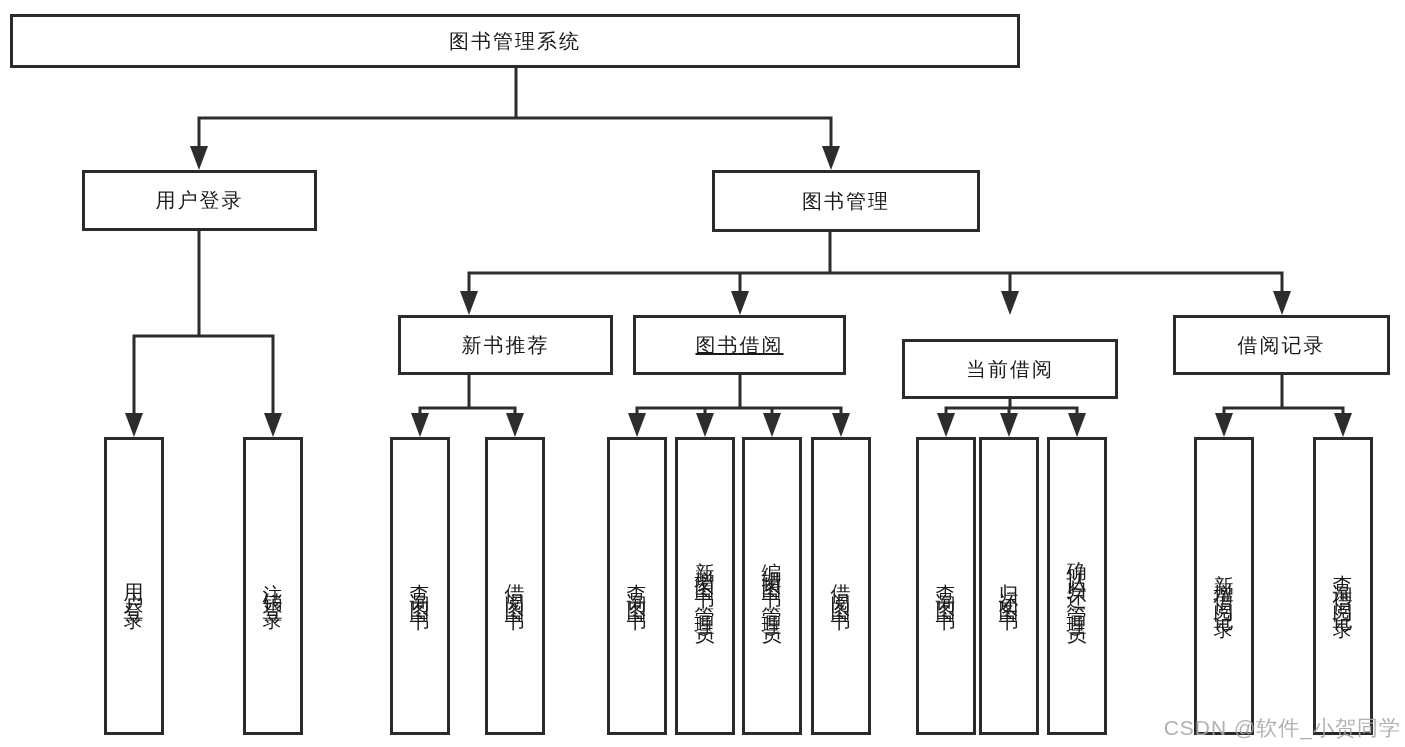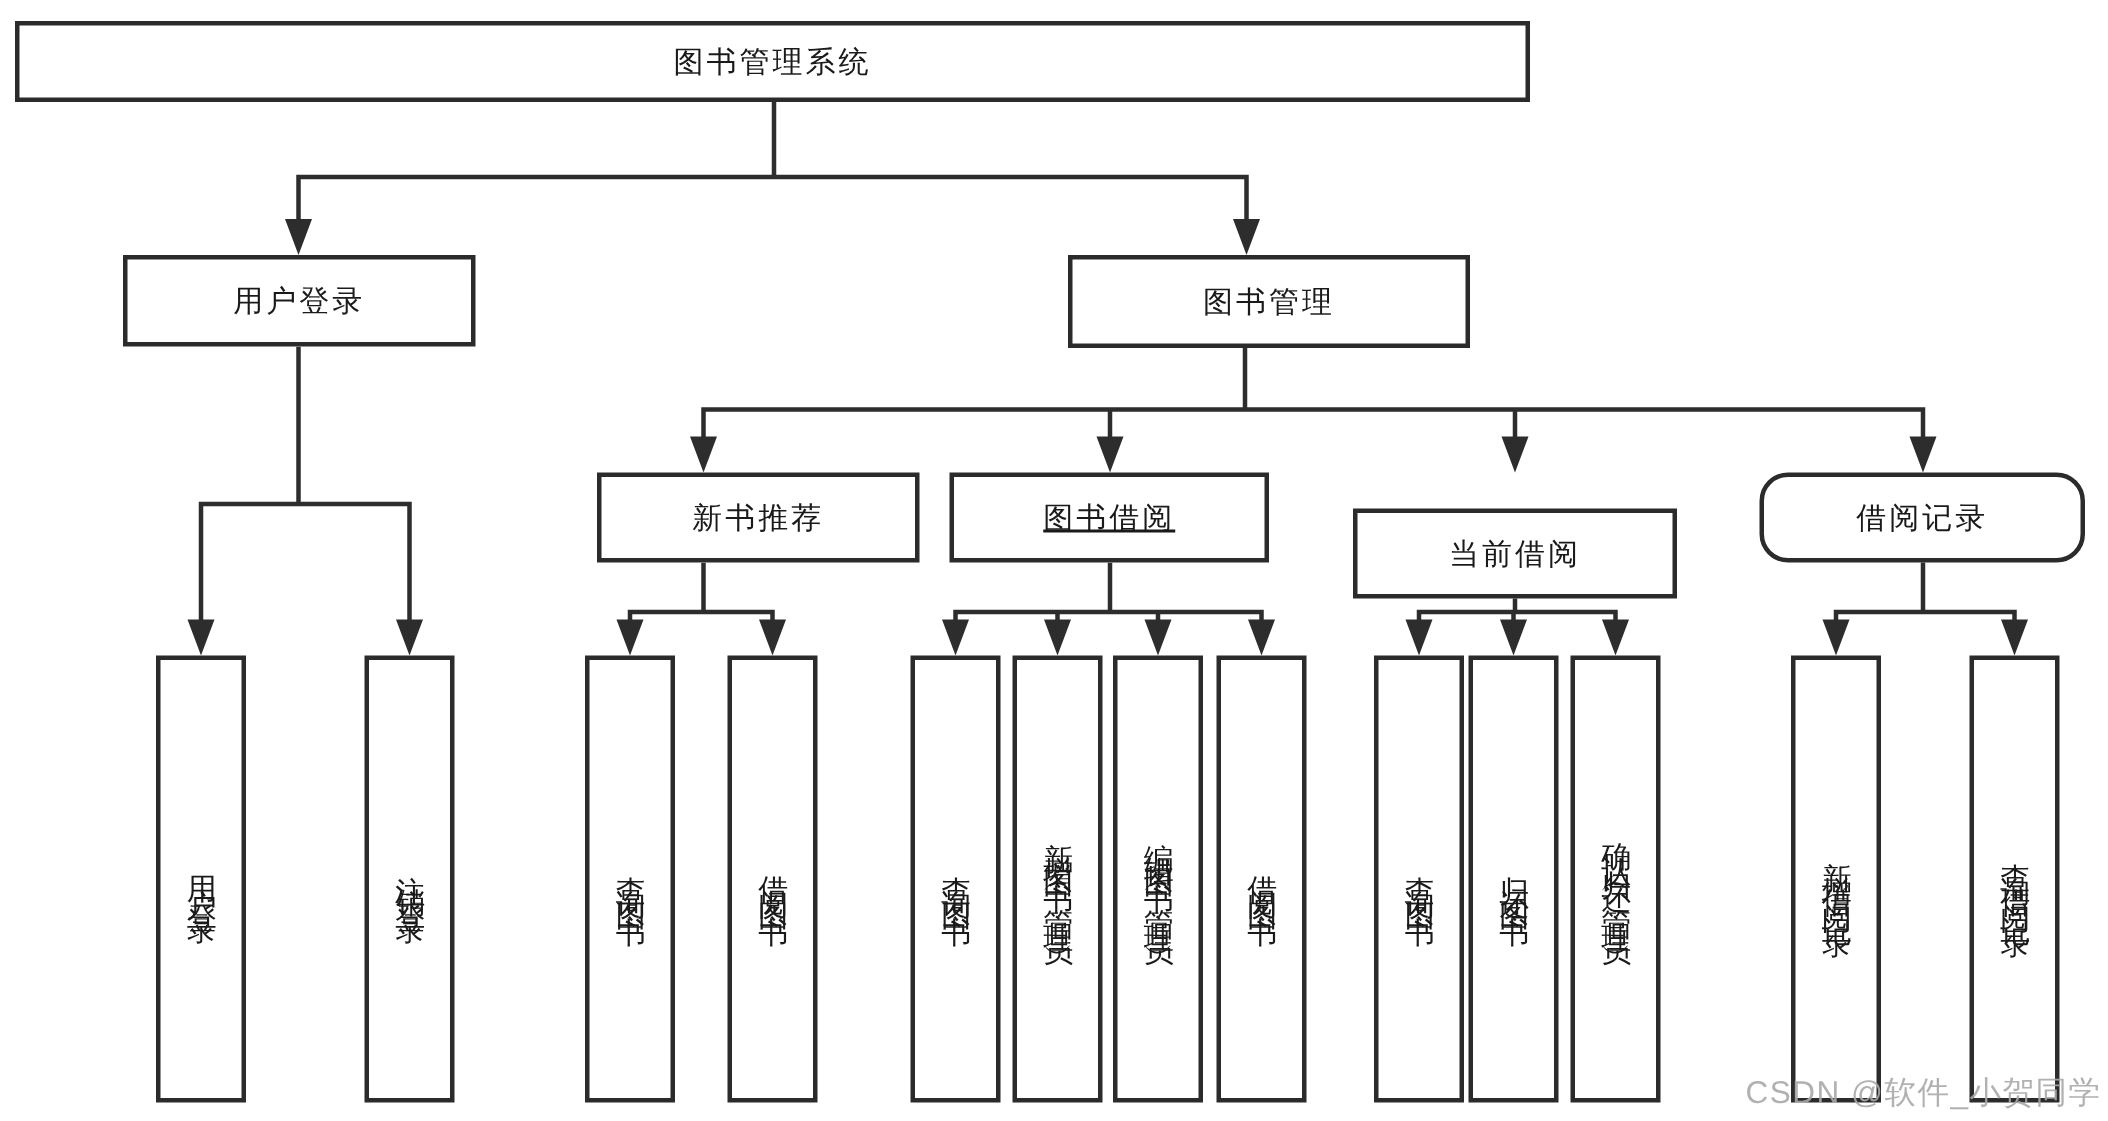--- a/index.html
+++ b/index.html
@@ -114,21 +114,21 @@
 
   <div class="node h" style="left:362px; top:315px; width:215px; height:60px;margin-left:36px;">
     <span>新书推荐</span>
   </div>
   <div class="node h" style="left:633px; top:315px; width:213px; height:60px;text-decoration:underline;">
     <span>图书借阅</span>
   </div>
   <div class="node h" style="left:902px; top:315px; width:216px; height:60px;margin-top:24px;">
     <span>当前借阅</span>
   </div>
-  <div class="node h" style="left:1173px; top:315px; width:217px; height:60px;border-radius:19px;">
+  <div class="node h" style="left:1173px; top:315px; width:217px; height:60px;">
     <span>借阅记录</span>
   </div>
 
   <div class="node leaf" style="left:104px; top:437px; width:60px; height:298px;">
     <span>用户登录</span>
   </div>
   <div class="node leaf" style="left:243px; top:437px; width:60px; height:298px;">
     <span>注销登录</span>
   </div>
 

